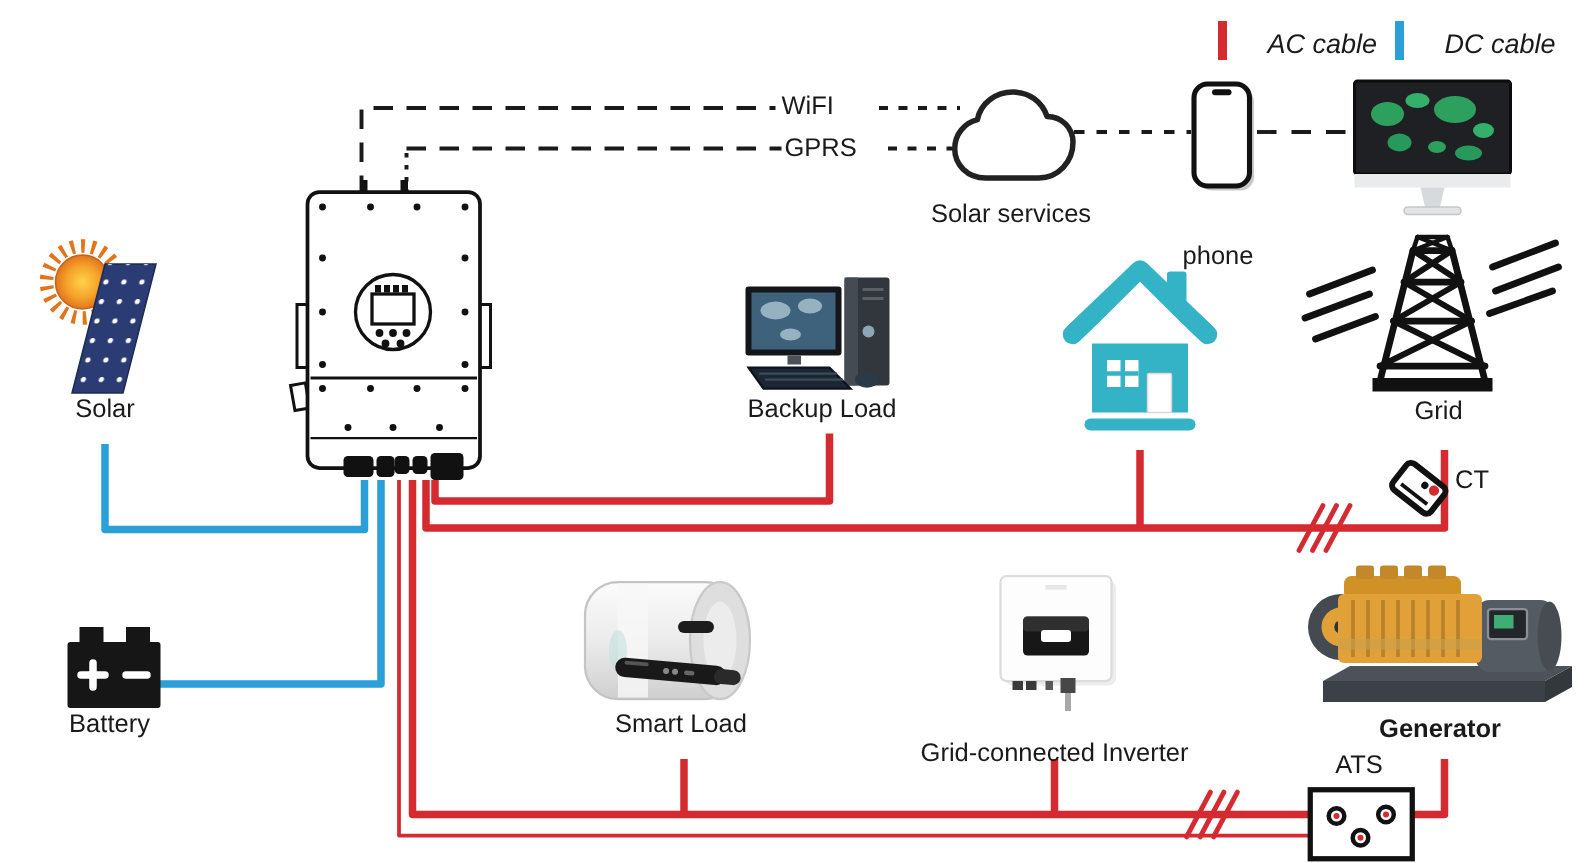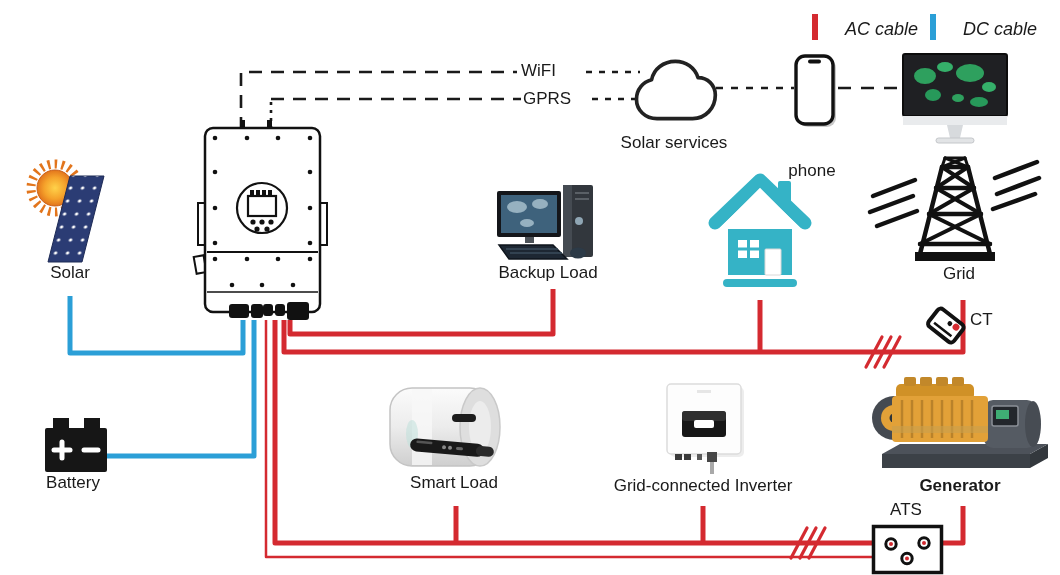--- a/index.html
+++ b/index.html
@@ -330,21 +330,21 @@
   <div class="lbl" style="left:523px;top:89px;">GPRS</div>
   <div class="lbl c" style="left:674px;top:133px;">Solar services</div>
   <div class="lbl c" style="left:812px;top:133px;margin-top:28px;">phone</div>
 
   <div class="lbl c" style="left:70px;top:263px;">Solar</div>
   <div class="lbl c" style="left:73px;top:473px;">Battery</div>
   <div class="lbl c" style="left:548px;top:263px;">Backup Load</div>
   <div class="lbl c" style="left:959px;top:264px;">Grid</div>
   <div class="lbl" style="left:970px;top:310px;">CT</div>
   <div class="lbl c" style="left:454px;top:473px;">Smart Load</div>
-  <div class="lbl c" style="left:703px;top:476px;">Grid-connected Inverter</div>
+  <div class="lbl c" style="left:703px;top:492px;">Grid-connected Inverter</div>
   <div class="lbl c" style="left:960px;top:476px;font-weight:bold;">Generator</div>
   <div class="lbl c" style="left:906px;top:500px;">ATS</div>
 
   <div class="legend">
     <div class="item">
       <span class="bar bar-ac"></span>
       <span>AC cable</span>
     </div>
     <div class="item">
       <span class="bar bar-dc"></span>

